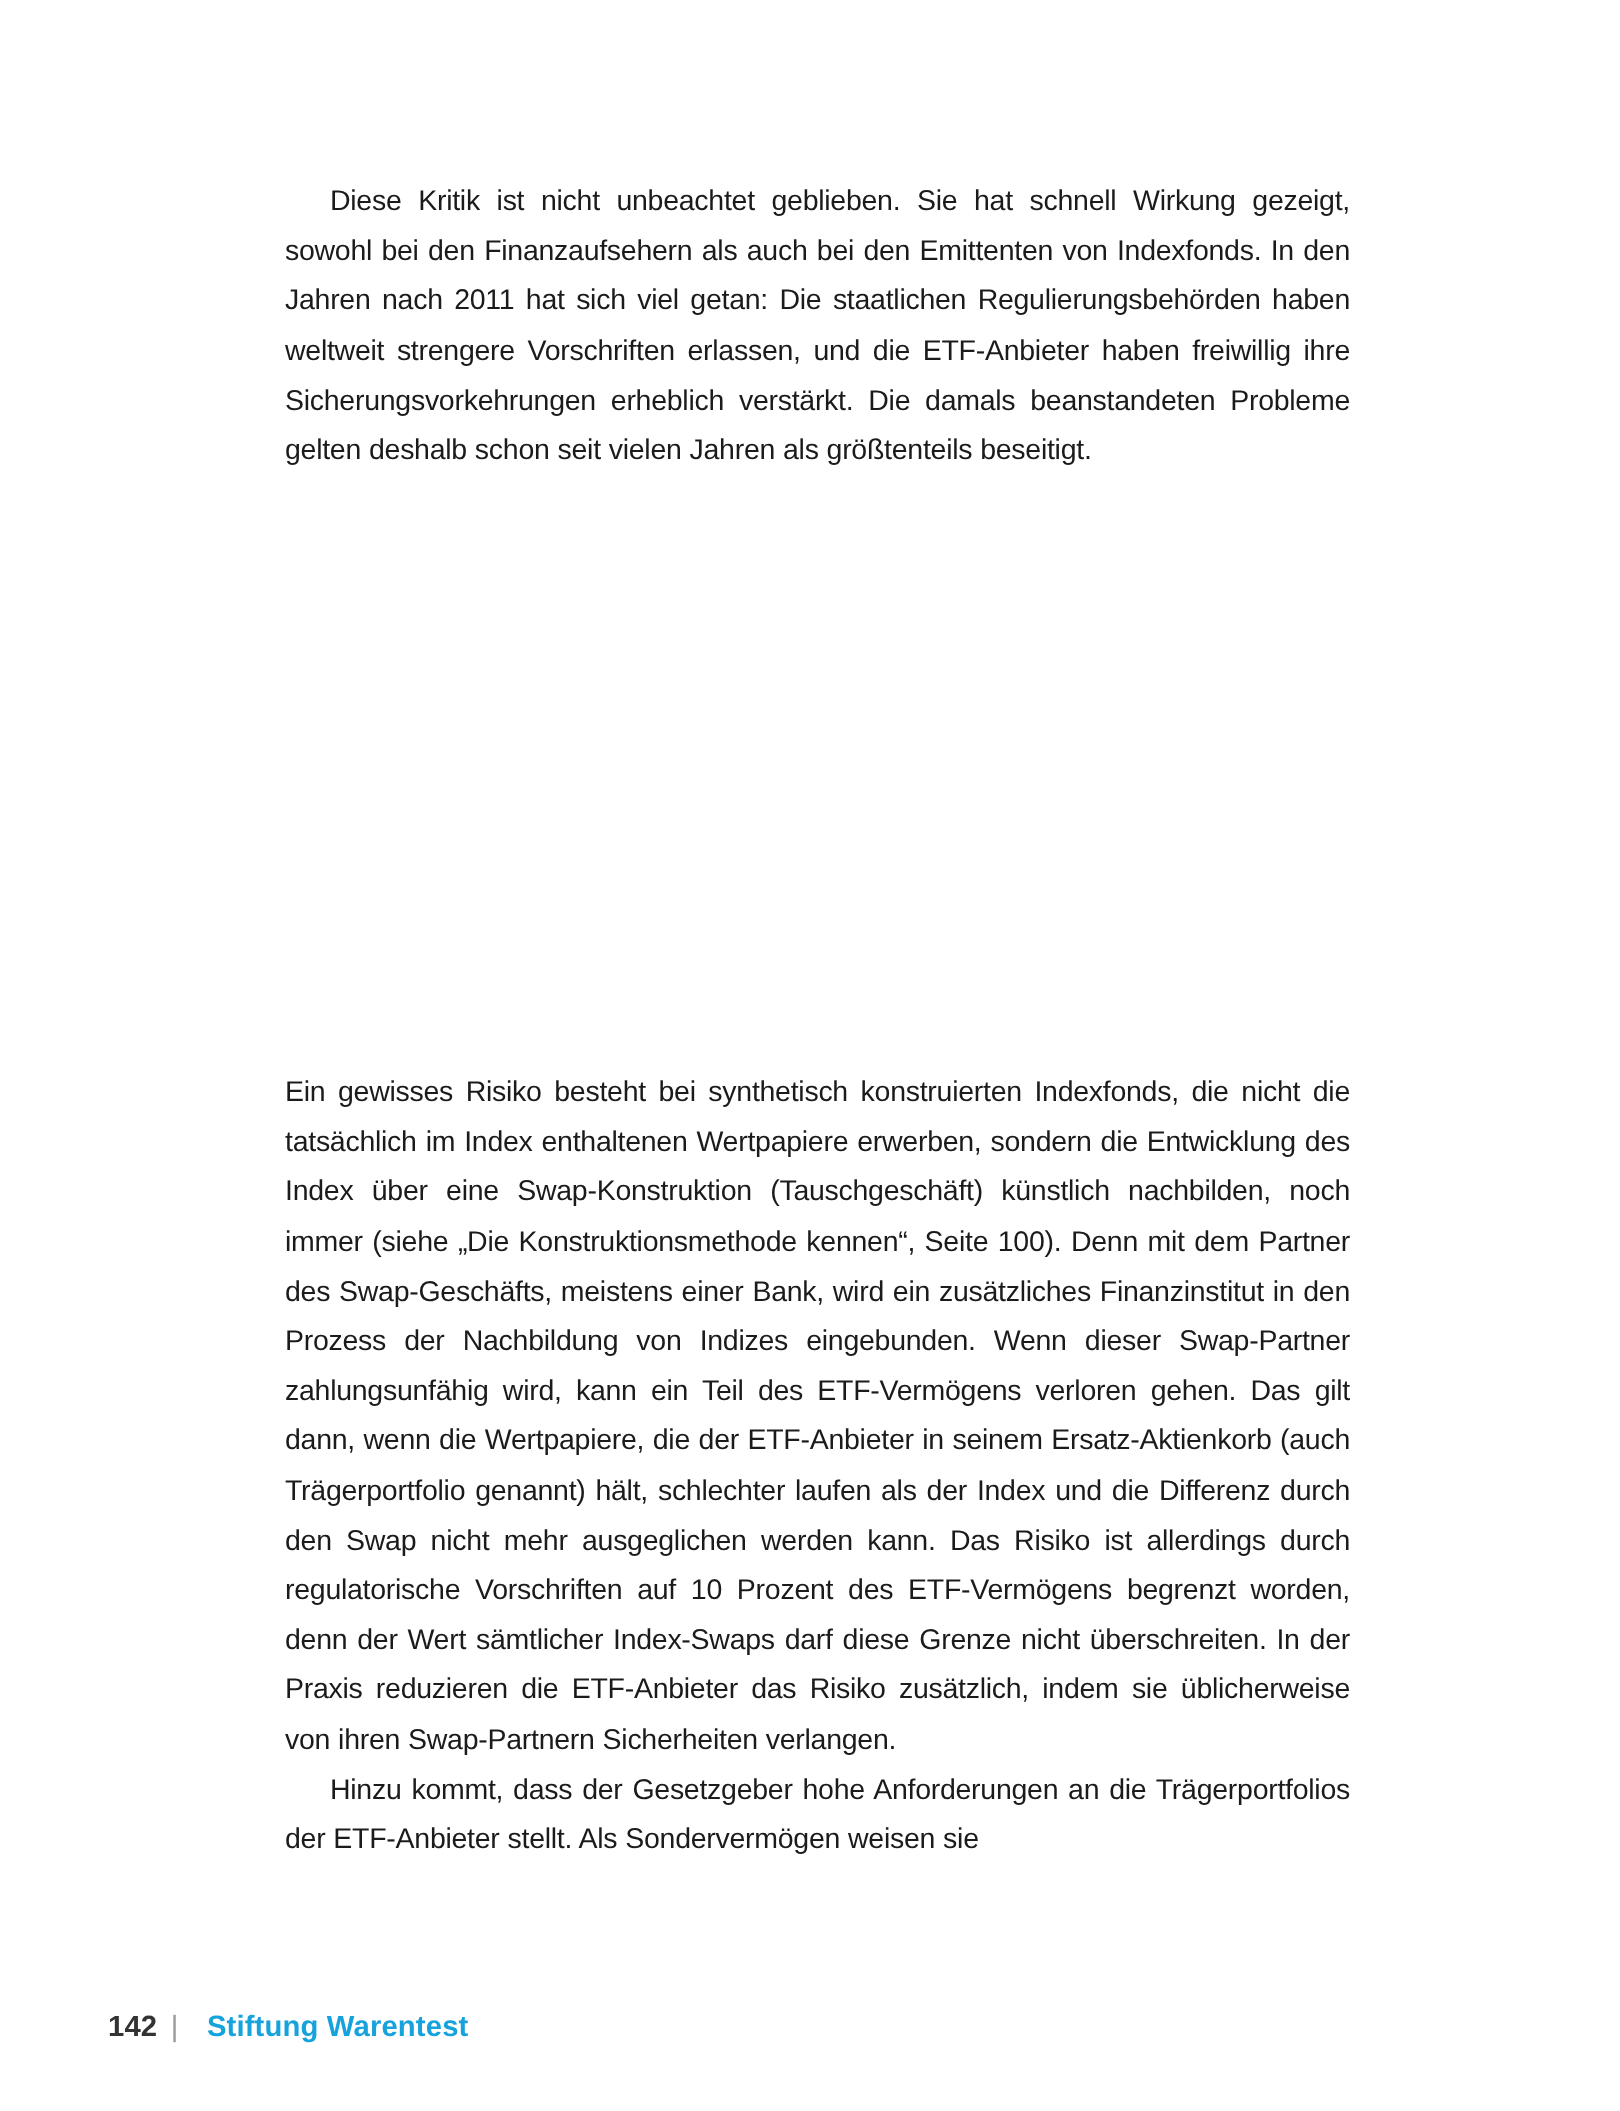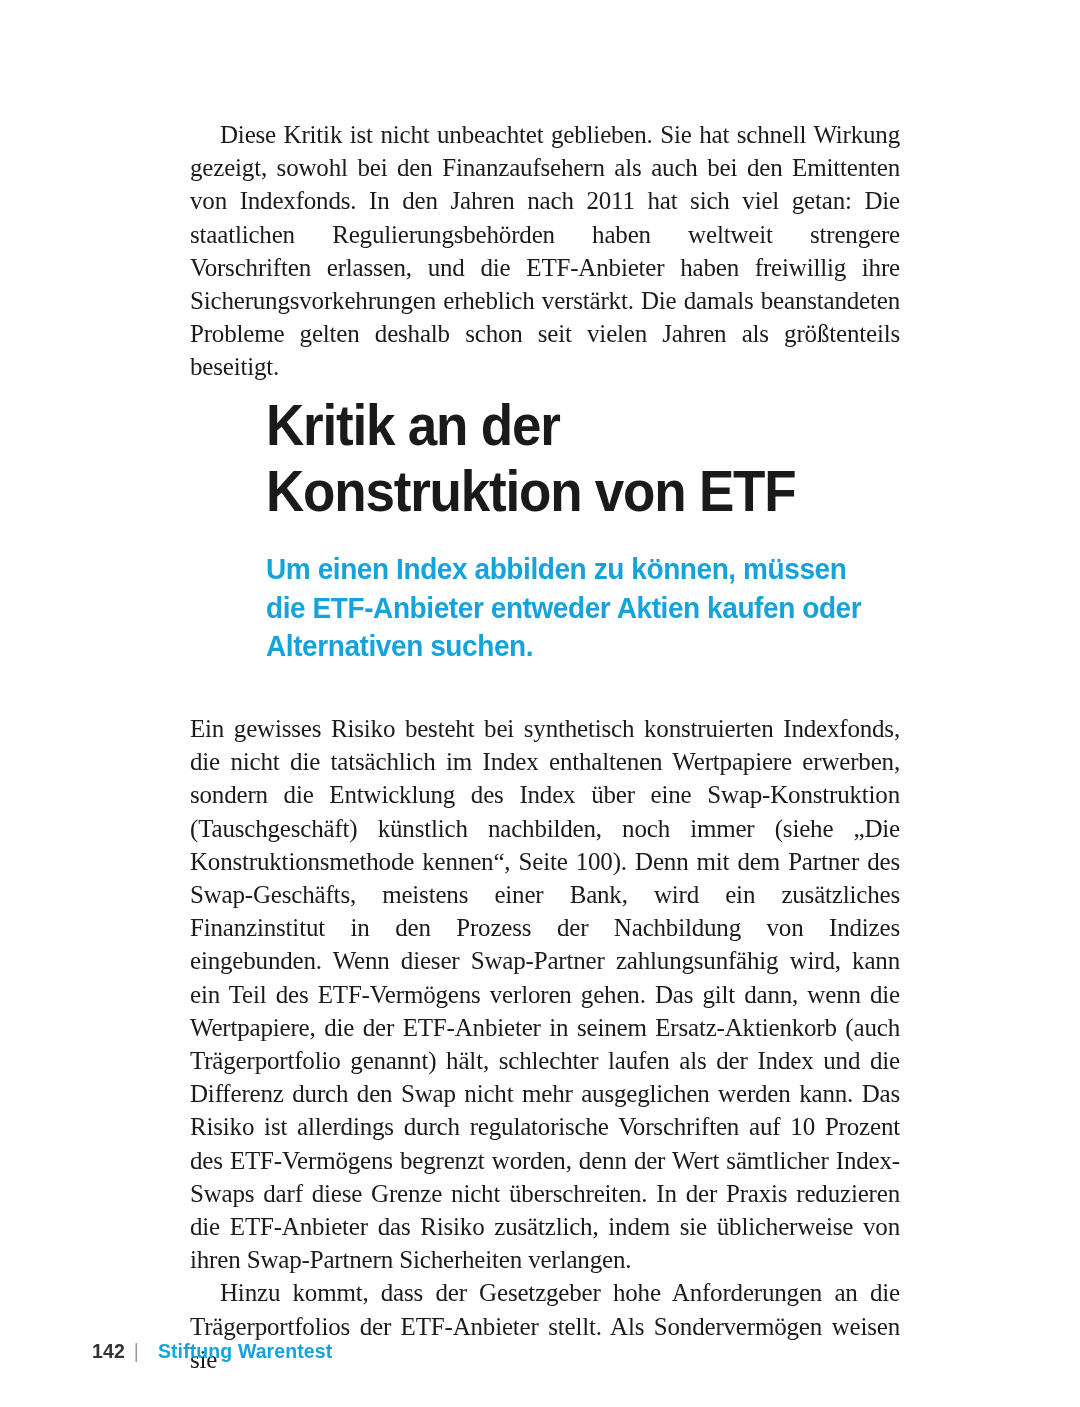--- a/index.html
+++ b/index.html
@@ -24,22 +24,22 @@
 
   
   .body-col {
     position: absolute;
     left: 190px;
     width: 710px;
   }
 
   p.body-text {
     margin: 0;
-    font-family: Liberation Serif, serif;
-    font-size: 25px;
+    font-family: Liberation Sans, sans-serif;
+    font-size: 19px;
     line-height: 33.2px;
     color: #1b1b1b;
     text-align: justify;
     text-justify: inter-word;
     letter-spacing: -0.18px;
     word-spacing: 0.2px;
     hyphens: manual;
   }
 
   p.body-text.indent {
@@ -86,21 +86,21 @@
   }
 
   
   #main-block {
     top: 712px;
   }
 
   
   .footer {
     position: absolute;
-    left: 92px;
+    left: 72px;
     bottom: 44px;
     display: flex;
     align-items: baseline;
     gap: 0;
     font-family: "Liberation Sans Narrow", "Liberation Sans", sans-serif;
   }
 
   .footer .page-no {
     font-size: 19.5px;
     font-weight: 700;
@@ -125,27 +125,20 @@
 </style>
 </head>
 <body>
 
 <div class="page">
 
   <div class="body-col" id="intro-block">
     <p class="body-text indent">Diese Kritik ist nicht unbeachtet geblieben. Sie hat schnell Wirkung gezeigt, sowohl bei den Finanzaufsehern als auch bei den Emittenten von Indexfonds. In den Jahren nach 2011 hat sich viel getan: Die staatlichen Regulierungsbehörden haben weltweit strengere Vorschriften erlassen, und die ETF-Anbieter haben freiwillig ihre Sicherungsvorkehrungen erheblich verstärkt. Die damals beanstandeten Probleme gelten deshalb schon seit vielen Jahren als größtenteils beseitigt.</p>
   </div>
 
-  <div class="headline-block">
-    <h1 class="headline">Kritik an der
-Konstruktion von ETF</h1>
-    <h2 class="subhead">Um einen Index abbilden zu können, müssen
-die ETF-Anbieter entweder Aktien kaufen oder
-Alternativen suchen.</h2>
-  </div>
 
   <div class="body-col" id="main-block">
     <p class="body-text">Ein gewisses Risiko besteht bei synthetisch konstruierten Indexfonds, die nicht die tatsächlich im Index enthaltenen Wertpapiere erwerben, sondern die Entwicklung des Index über eine Swap-Konstruktion (Tauschgeschäft) künstlich nachbilden, noch immer (siehe „Die Konstruktionsmethode kennen“, Seite 100). Denn mit dem Partner des Swap-Geschäfts, meistens einer Bank, wird ein zusätzliches Finanzinstitut in den Prozess der Nachbildung von Indizes eingebunden. Wenn dieser Swap-Partner zahlungsunfähig wird, kann ein Teil des ETF-Vermögens verloren gehen. Das gilt dann, wenn die Wertpapiere, die der ETF-Anbieter in seinem Ersatz-Aktienkorb (auch Trägerportfolio genannt) hält, schlechter laufen als der Index und die Differenz durch den Swap nicht mehr ausgeglichen werden kann. Das Risiko ist allerdings durch regulatorische Vorschriften auf 10 Prozent des ETF-Vermögens begrenzt worden, denn der Wert sämtlicher Index-Swaps darf diese Grenze nicht überschreiten. In der Praxis reduzieren die ETF-Anbieter das Risiko zusätzlich, indem sie üblicherweise von ihren Swap-Partnern Sicherheiten verlangen.</p>
     <p class="body-text indent">Hinzu kommt, dass der Gesetzgeber hohe Anforderungen an die Trägerportfolios der ETF-Anbieter stellt. Als Sondervermögen weisen sie</p>
   </div>
 
   <div class="footer">
     <span class="page-no">142</span>
     <span class="sep">|</span>
     <span class="publisher">Stiftung Warentest</span>

